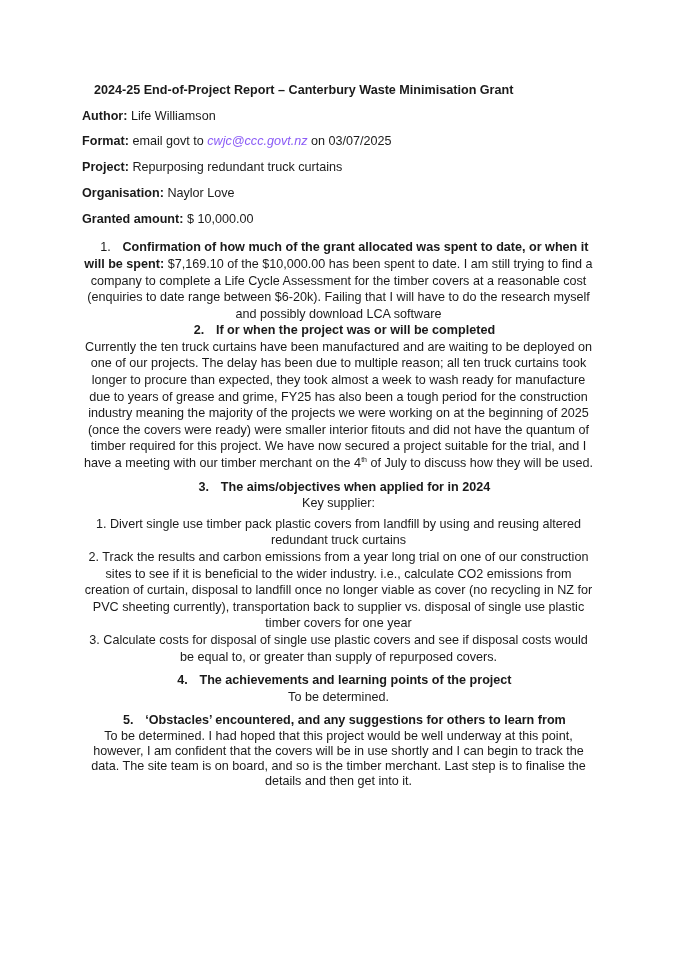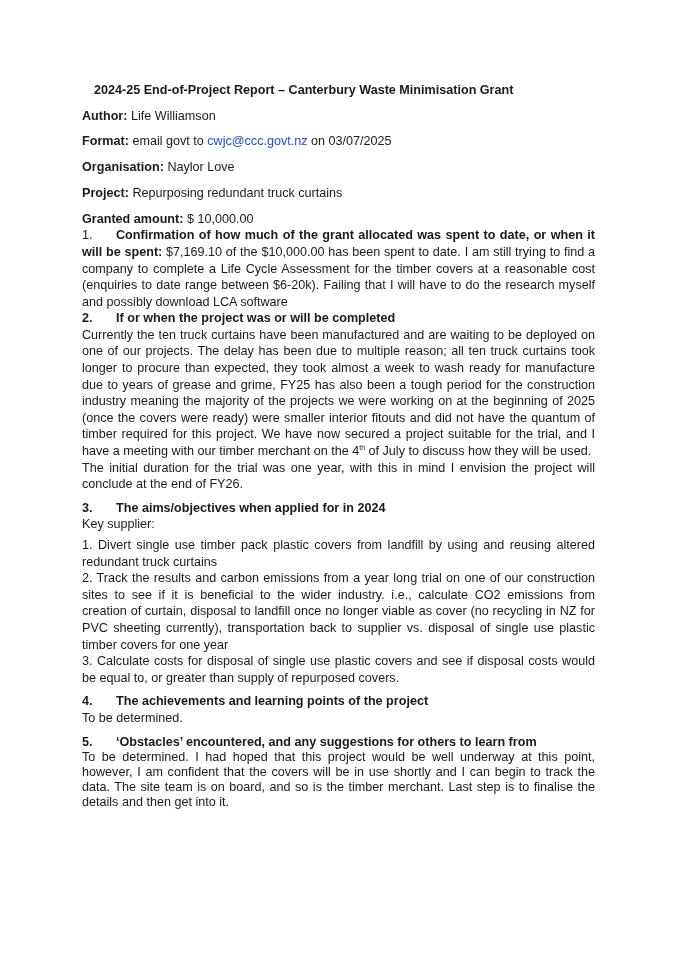--- a/index.html
+++ b/index.html
@@ -10,46 +10,45 @@
     line-height: 16.6px;
   }
   .title { font-weight: bold; margin: 0 0 9px 12px; }
   .meta { margin: 0 0 9.2px 0; }
   .meta b { font-weight: bold; }
   .link { color: #4a7c9b; }
   .just { text-align: justify; }
   .h { font-weight: bold; }
   .h .num { display: inline-block; width: 34px; }
   .n1 { display: inline-block; width: 34px; font-weight: normal; }
-  .p { margin: 0; }
+  .p { margin: 0; text-align: center; }
   .gap { height: 7px; }
   sup { font-size: 7px; vertical-align: top; line-height: 10px; }
   .body5 { line-height: 15px; }
 </style>
 </head>
 <body>
 
 <div class="page">
   <p class="title">2024-25 End-of-Project Report – Canterbury Waste Minimisation Grant</p>
 
   <p class="meta"><b>Author:</b> <span>Life Williamson</span></p>
 
-  <p class="meta"><b>Format:</b> <span>email govt to</span> <span class="link" style="color: #1d4ed8;">cwjc@ccc.govt.nz</span> <span>on 03/07/2025</span></p>
+  <p class="meta"><b>Format:</b> <span>email govt to</span> <span class="link" style="color: #8b5cf6; font-style: italic;">cwjc@ccc.govt.nz</span> <span>on 03/07/2025</span></p>
+
+  <p class="meta"><b>Project:</b> <span>Repurposing redundant truck curtains</span></p>
 
   <p class="meta"><b>Organisation:</b> <span>Naylor Love</span></p>
 
-  <p class="meta"><b>Project:</b> <span>Repurposing redundant truck curtains</span></p>
-
-  <p class="meta" style="margin-bottom:0"><b>Granted amount:</b> <span>$ 10,000.00</span></p>
+  <p class="meta" style="margin-bottom:12px"><b>Granted amount:</b> <span>$ 10,000.00</span></p>
 
   <p class="p just"><span class="n1">1.</span><b>Confirmation of how much of the grant allocated was spent to date, or when it will be spent:</b> <span>$7,169.10 of the $10,000.00 has been spent to date. I am still trying to find a company to complete a Life Cycle Assessment for the timber covers at a reasonable cost (enquiries to date range between $6-20k). Failing that I will have to do the research myself and possibly download LCA software</span></p>
 
   <p class="p h"><span class="num">2.</span><span>If or when the project was or will be completed</span></p>
   <p class="p just"><span>Currently the ten truck curtains have been manufactured and are waiting to be deployed on one of our projects. The delay has been due to multiple reason; all ten truck curtains took longer to procure than expected, they took almost a week to wash ready for manufacture due to years of grease and grime, FY25 has also been a tough period for the construction industry meaning the majority of the projects we were working on at the beginning of 2025 (once the covers were ready) were smaller interior fitouts and did not have the quantum of timber required for this project. We have now secured a project suitable for the trial, and I have a meeting with our timber merchant on the 4</span><sup>th</sup><span> of July to discuss how they will be used.</span></p>
-  <p class="p just">The initial duration for the trial was one year, with this in mind I envision the project will conclude at the end of FY26.</p>
 
   <div class="gap"></div>
 
   <p class="p h"><span class="num">3.</span><span>The aims/objectives when applied for in 2024</span></p>
   <p class="p" style="margin-bottom:4px">Key supplier:</p>
   <p class="p just">1. Divert single use timber pack plastic covers from landfill by using and reusing altered redundant truck curtains</p>
   <p class="p just">2. Track the results and carbon emissions from a year long trial on one of our construction sites to see if it is beneficial to the wider industry. i.e., calculate CO2 emissions from creation of curtain, disposal to landfill once no longer viable as cover (no recycling in NZ for PVC sheeting currently), transportation back to supplier vs. disposal of single use plastic timber covers for one year</p>
   <p class="p just">3. Calculate costs for disposal of single use plastic covers and see if disposal costs would be equal to, or greater than supply of repurposed covers.</p>
 
   <div class="gap"></div>

